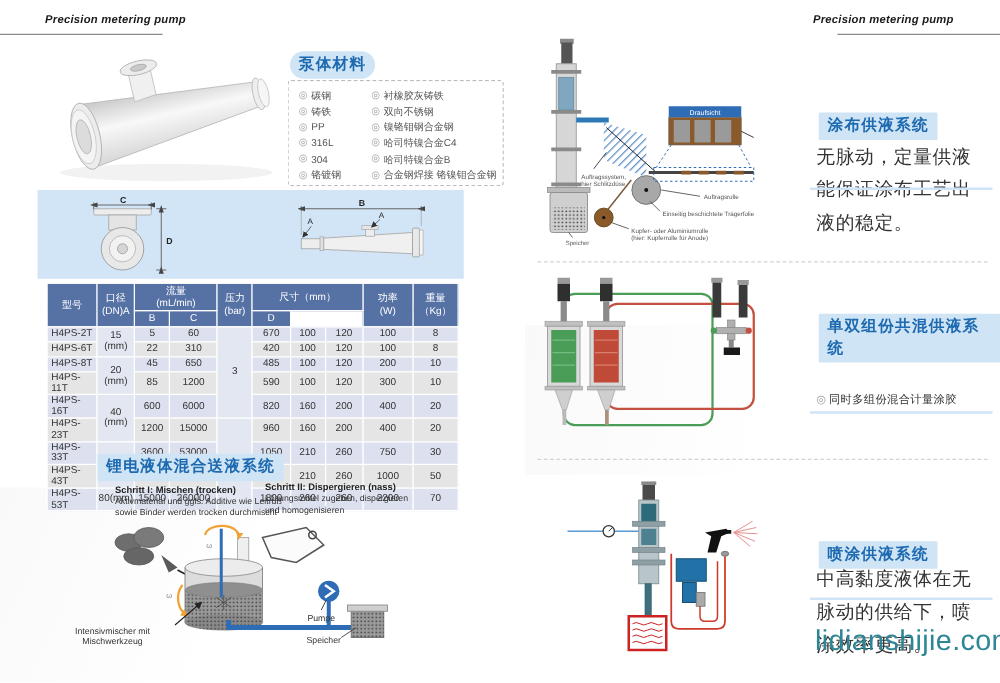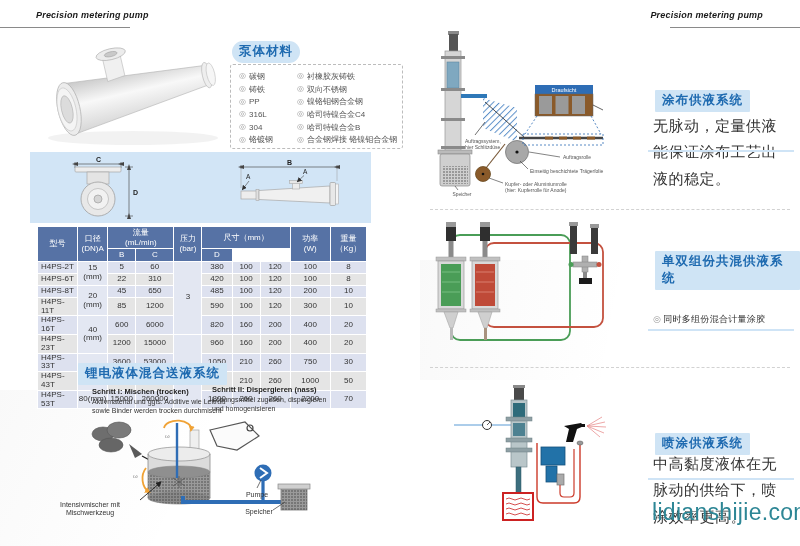--- a/index.html
+++ b/index.html
@@ -219,21 +219,21 @@
         </tr>
       </thead>
       <tbody>
           <tr class="odd">
             <td class="model">H4PS-2T</td>
             <td class="merged" rowspan="2">15
 (mm)</td>
             <td>5</td>
             <td>60</td>
             <td class="merged" rowspan="5">3</td>
-            <td>380</td>
+            <td>670</td>
             <td>100</td>
             <td>120</td>
             <td>100</td>
             <td>8</td>
           </tr>
           <tr class="even">
             <td class="model">H4PS-6T</td>
             <td>22</td>
             <td>310</td>
             <td>420</td>

